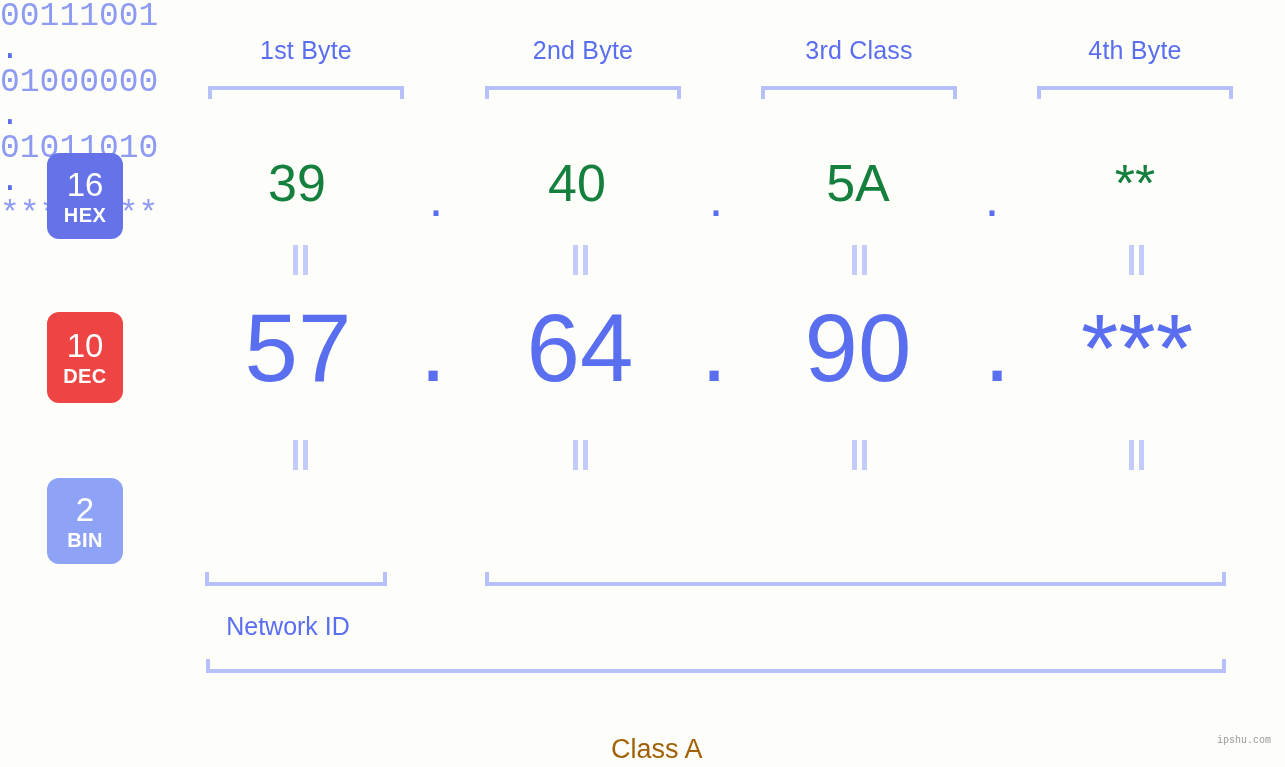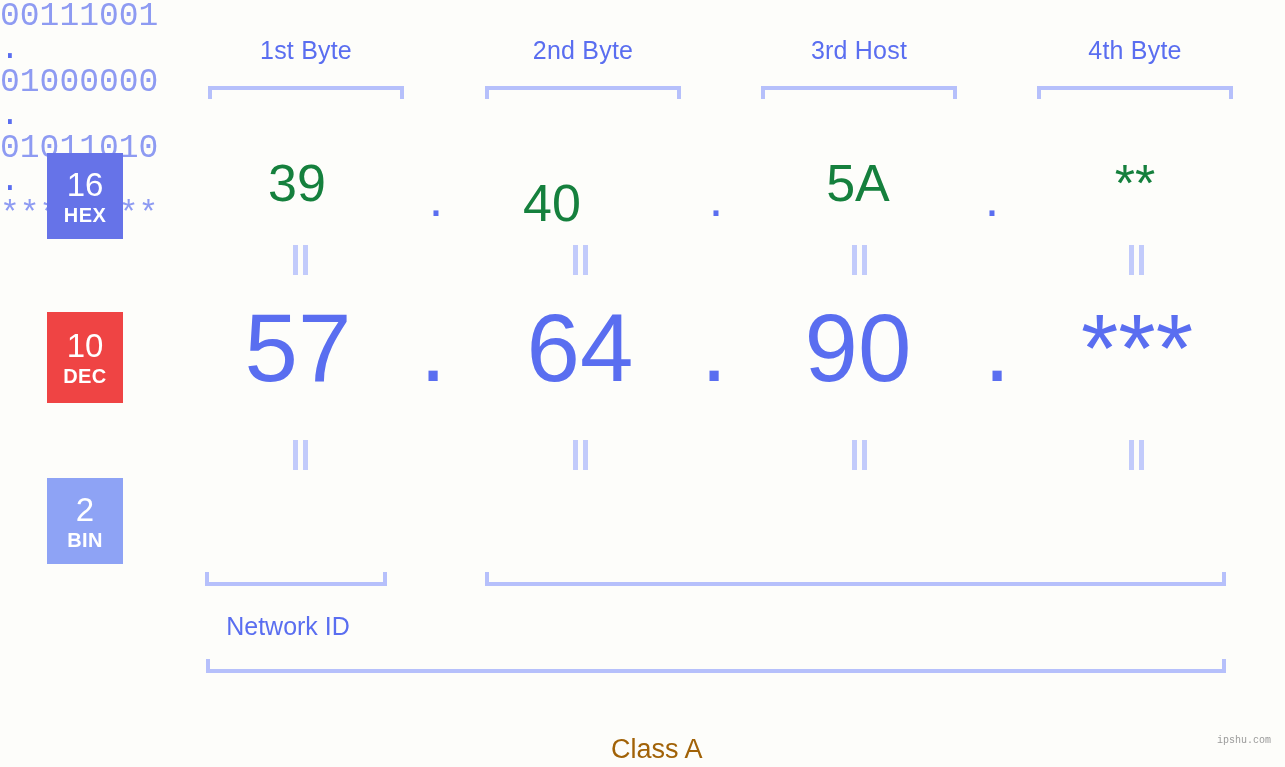--- a/index.html
+++ b/index.html
@@ -50,21 +50,21 @@
     border-right: 4px solid #b6c0fb;
     border-top: none;
     box-sizing: border-box;
     height: 14px;
   }
 
   
   .badge {
     position: absolute;
     width: 76px;
-    border-radius: 0;
+    border-radius: 12px;
     color: #ffffff;
     text-align: center;
     box-sizing: border-box;
     font-family: "Liberation Sans", sans-serif;
     display: flex;
     flex-direction: column;
     align-items: center;
     justify-content: center;
     line-height: 1;
   }
@@ -196,21 +196,21 @@
     white-space: nowrap;
   }
 </style>
 </head>
 <body>
 
 <div id="stage">
 
   <div class="byte-label" style="left:210px; top:36px; width:192px;">1st Byte</div>
   <div class="byte-label" style="left:487px; top:36px; width:192px;">2nd Byte</div>
-  <div class="byte-label" style="left:763px; top:36px; width:192px;">3rd Host</div>
+  <div class="byte-label" style="left:763px; top:36px; width:192px;">3rd Class</div>
   <div class="byte-label" style="left:1039px; top:36px; width:192px;">4th Byte</div>
 
   <div class="bracket-down" style="left:208px; top:86px; width:196px;"></div>
   <div class="bracket-down" style="left:485px; top:86px; width:196px;"></div>
   <div class="bracket-down" style="left:761px; top:86px; width:196px;"></div>
   <div class="bracket-down" style="left:1037px; top:86px; width:196px;"></div>
 
   <div class="badge" id="badge-hex">
     <span class="num">16</span>
     <span class="abbr">HEX</span>
@@ -219,21 +219,21 @@
     <span class="num">10</span>
     <span class="abbr">DEC</span>
   </div>
   <div class="badge" id="badge-bin">
     <span class="num">2</span>
     <span class="abbr">BIN</span>
   </div>
 
   <div class="val hex-val" style="left:197px;">39</div>
   <div class="dot hex-dot" style="left:416px; top:172px;">.</div>
-  <div class="val hex-val" style="left:452px;margin-top:20px;">40</div>
+  <div class="val hex-val" style="left:477px;">40</div>
   <div class="dot hex-dot" style="left:696px; top:172px;">.</div>
   <div class="val hex-val" style="left:758px;">5A</div>
   <div class="dot hex-dot" style="left:972px; top:172px;">.</div>
   <div class="val hex-val" style="left:1035px;">**</div>
 
   <div class="eq" style="left:289px; top:245px;">
       <i></i>
       <i></i>
     </div>
   <div class="eq" style="left:569px; top:245px;">

